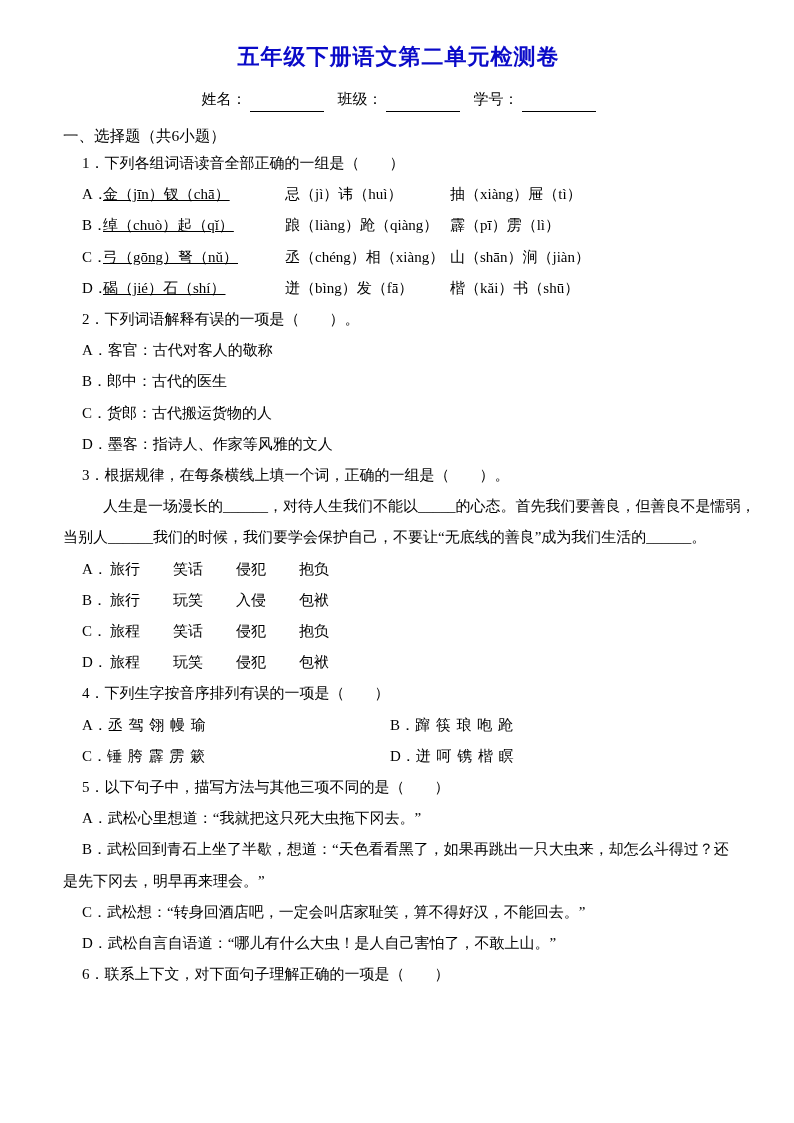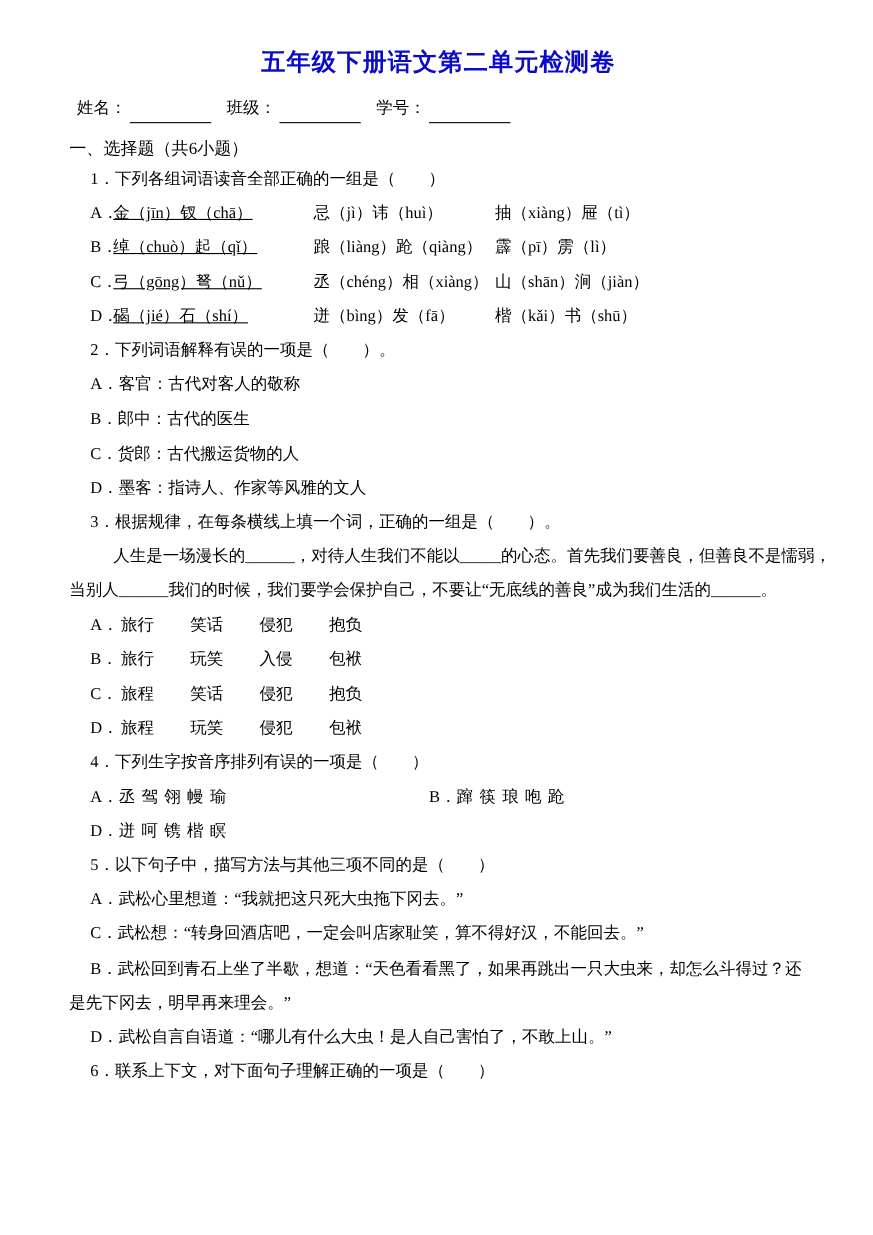--- a/index.html
+++ b/index.html
@@ -14,21 +14,21 @@
 
   .doc-title {
     text-align: center;
     font-size: 22px;
     font-weight: bold;
     line-height: 34px;
     letter-spacing: 1px;
   }
 
   .name-line {
-    display: flex; justify-content: flex-start; align-items: flex-end;
+    display: flex; justify-content: center; align-items: flex-end;
     margin-top: 12px; font-size: 15px; line-height: 26px;
   }
   .field { display: inline-flex; align-items: flex-end; margin: 0 7px; }
   .blank-line {
     display: inline-block; width: 74px; height: 20px;
     border-bottom: 1px solid #000; margin-left: 3px;
   }
 
   .section-heading { margin-top: 12px; font-size: 15.5px; font-weight: normal; line-height: 24px; }
 
@@ -153,34 +153,37 @@
     <div class="line stem">4．下列生字按音序排列有误的一项是（　　）</div>
     <div class="line flexrow">
       <span class="q4-left">
         <span>A．</span><span class="q4-chars">丞 驾 翎 幔 瑜</span>
       </span>
       <span>
         <span>B．</span><span class="q4-chars">蹿 筷 琅 咆 跄</span>
       </span>
     </div>
     <div class="line flexrow">
+      <span class="q4-left">
+        <span>C．</span><span class="q4-chars">锤 胯 霹 雳 簌</span>
+      </span>
       <span>
         <span>D．</span><span class="q4-chars">迸 呵 镌 楷 瞑</span>
       </span>
     </div>
 
     <div class="line stem">5．以下句子中，描写方法与其他三项不同的是（　　）</div>
     <div class="line opt">
       <span>A．</span><span>武松心里想道：“我就把这只死大虫拖下冈去。”</span>
     </div>
     <div class="line opt">
-      <span>C．</span><span>武松想：“转身回酒店吧，一定会叫店家耻笑，算不得好汉，不能回去。”</span>
+      <span>B．</span><span>武松回到青石上坐了半歇，想道：“天色看看黑了，如果再跳出一只大虫来，却怎么斗得过？还是先下冈去，明早再来理会。”</span>
     </div>
     <div class="line opt">
-      <span>B．</span><span>武松回到青石上坐了半歇，想道：“天色看看黑了，如果再跳出一只大虫来，却怎么斗得过？还是先下冈去，明早再来理会。”</span>
+      <span>C．</span><span>武松想：“转身回酒店吧，一定会叫店家耻笑，算不得好汉，不能回去。”</span>
     </div>
     <div class="line opt">
       <span>D．</span><span>武松自言自语道：“哪儿有什么大虫！是人自己害怕了，不敢上山。”</span>
     </div>
 
     <div class="line stem">6．联系上下文，对下面句子理解正确的一项是（　　）</div>
 
   </div>
 </div>
 

